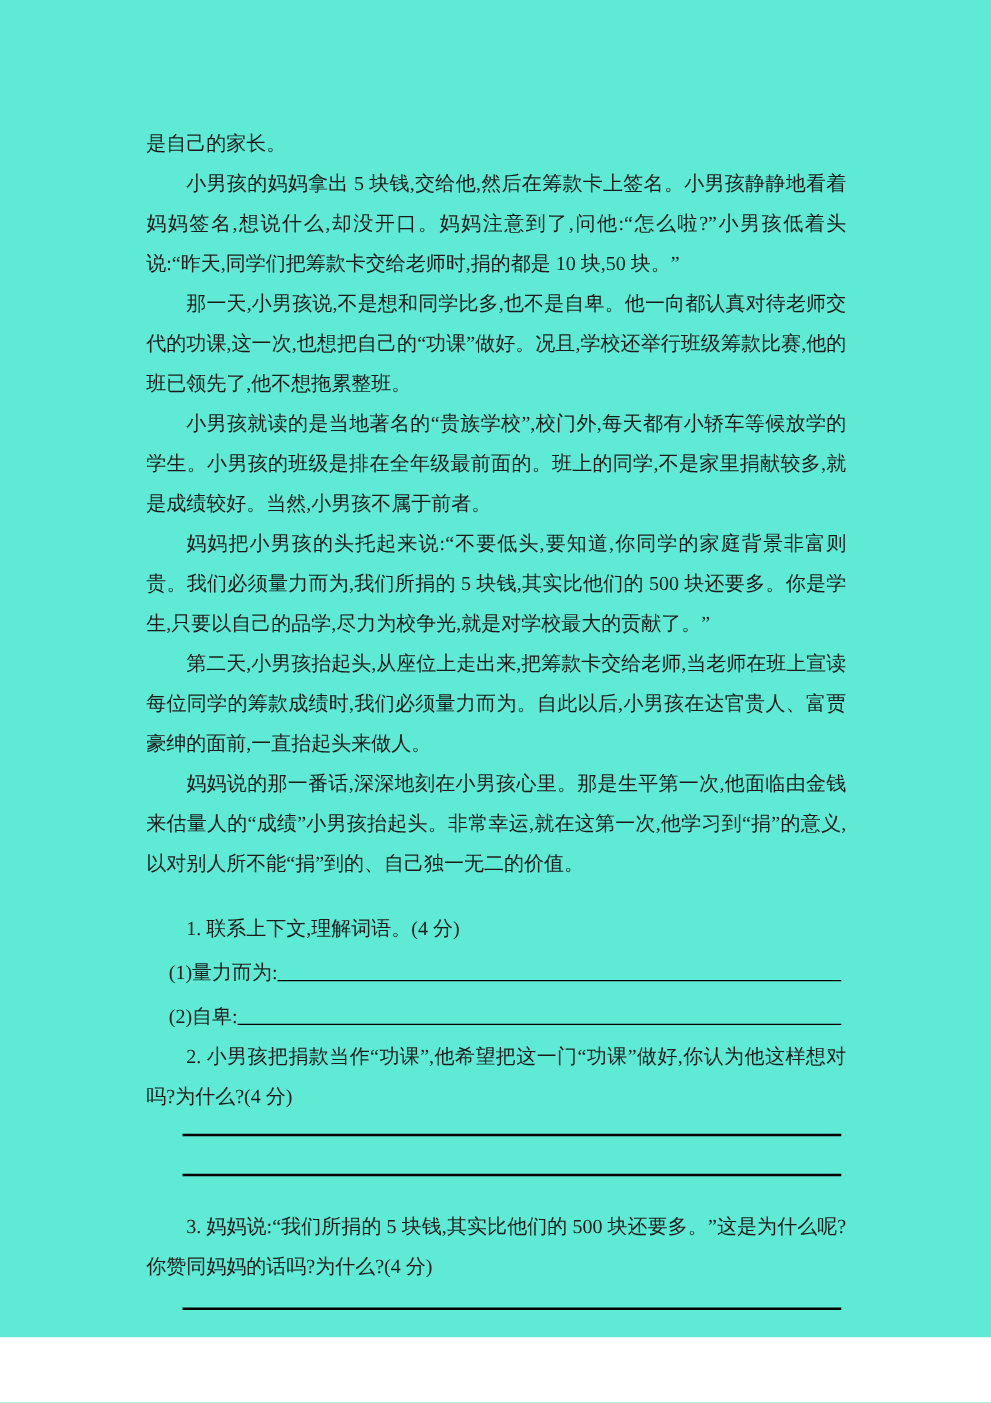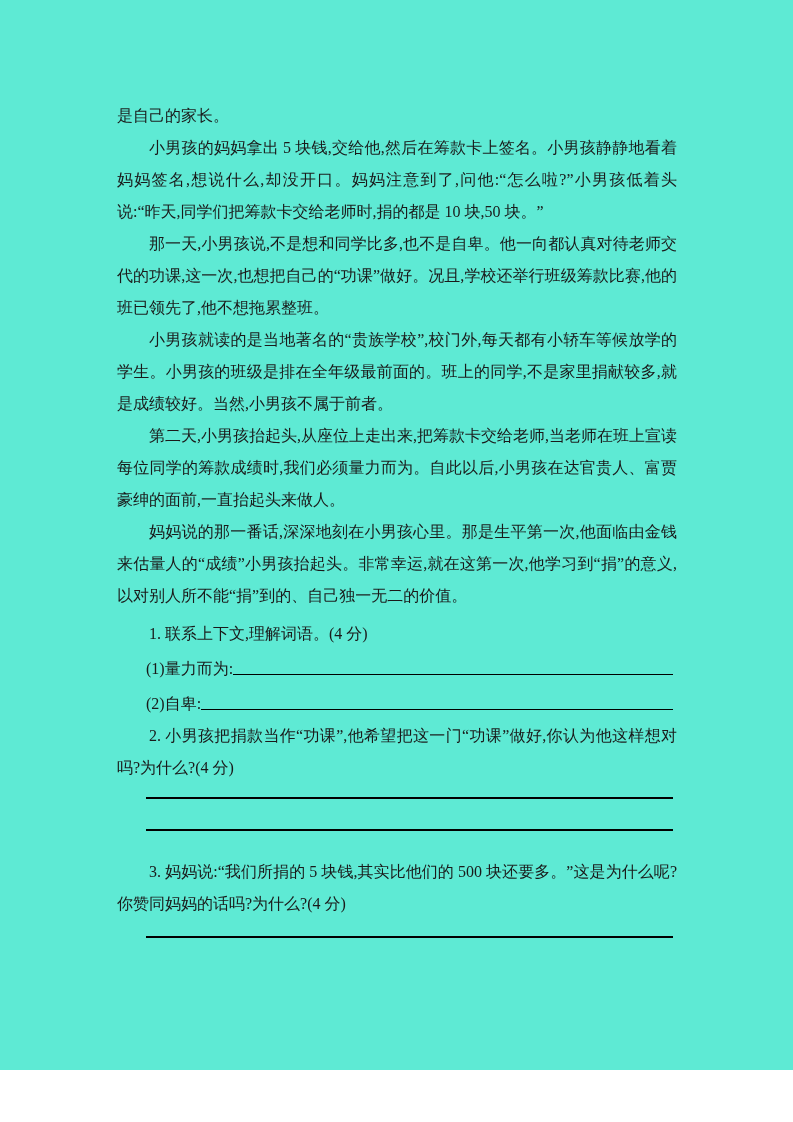--- a/index.html
+++ b/index.html
@@ -20,27 +20,27 @@
     color: #1a1a1a;
     overflow: hidden;
   }
   p.para {
     margin: 0;
     text-align: justify;
   }
   p.indent {
     text-indent: 2em;
   }
-  p.q1 { margin-top: 6px; }
+  p.q1 { margin-top: 20px; }
   p.q3 { margin-top: 25px; }
 
   
   .fill-row {
     display: flex;
-    margin-left: 29px;
+    margin-left: 18px;
     margin-top: 3px;
     height: 32px;
   }
   .fill-label {
     white-space: nowrap;
   }
   .fill-blank {
     flex: 1;
     margin-right: 4px;
     margin-bottom: 10px;
@@ -59,20 +59,21 @@
 </style>
 </head>
 <body>
 
 <div class="page">
 
   <p class="para">是自己的家长。</p>
   <p class="para indent">小男孩的妈妈拿出 5 块钱,交给他,然后在筹款卡上签名。小男孩静静地看着妈妈签名,想说什么,却没开口。妈妈注意到了,问他:“怎么啦?”小男孩低着头说:“昨天,同学们把筹款卡交给老师时,捐的都是 10 块,50 块。”</p>
   <p class="para indent">那一天,小男孩说,不是想和同学比多,也不是自卑。他一向都认真对待老师交代的功课,这一次,也想把自己的“功课”做好。况且,学校还举行班级筹款比赛,他的班已领先了,他不想拖累整班。</p>
   <p class="para indent">小男孩就读的是当地著名的“贵族学校”,校门外,每天都有小轿车等候放学的学生。小男孩的班级是排在全年级最前面的。班上的同学,不是家里捐献较多,就是成绩较好。当然,小男孩不属于前者。</p>
+  <p class="para indent">妈妈把小男孩的头托起来说:“不要低头,要知道,你同学的家庭背景非富则贵。我们必须量力而为,我们所捐的 5 块钱,其实比他们的 500 块还要多。你是学生,只要以自己的品学,尽力为校争光,就是对学校最大的贡献了。”</p>
   <p class="para indent">第二天,小男孩抬起头,从座位上走出来,把筹款卡交给老师,当老师在班上宣读每位同学的筹款成绩时,我们必须量力而为。自此以后,小男孩在达官贵人、富贾豪绅的面前,一直抬起头来做人。</p>
   <p class="para indent">妈妈说的那一番话,深深地刻在小男孩心里。那是生平第一次,他面临由金钱来估量人的“成绩”小男孩抬起头。非常幸运,就在这第一次,他学习到“捐”的意义,以对别人所不能“捐”到的、自己独一无二的价值。</p>
 
   <p class="para indent q1">1. 联系上下文,理解词语。(4 分)</p>
 
   <div class="fill-row">
     <span class="fill-label">(1)量力而为:</span>
     <span class="fill-blank"></span>
   </div>
 

